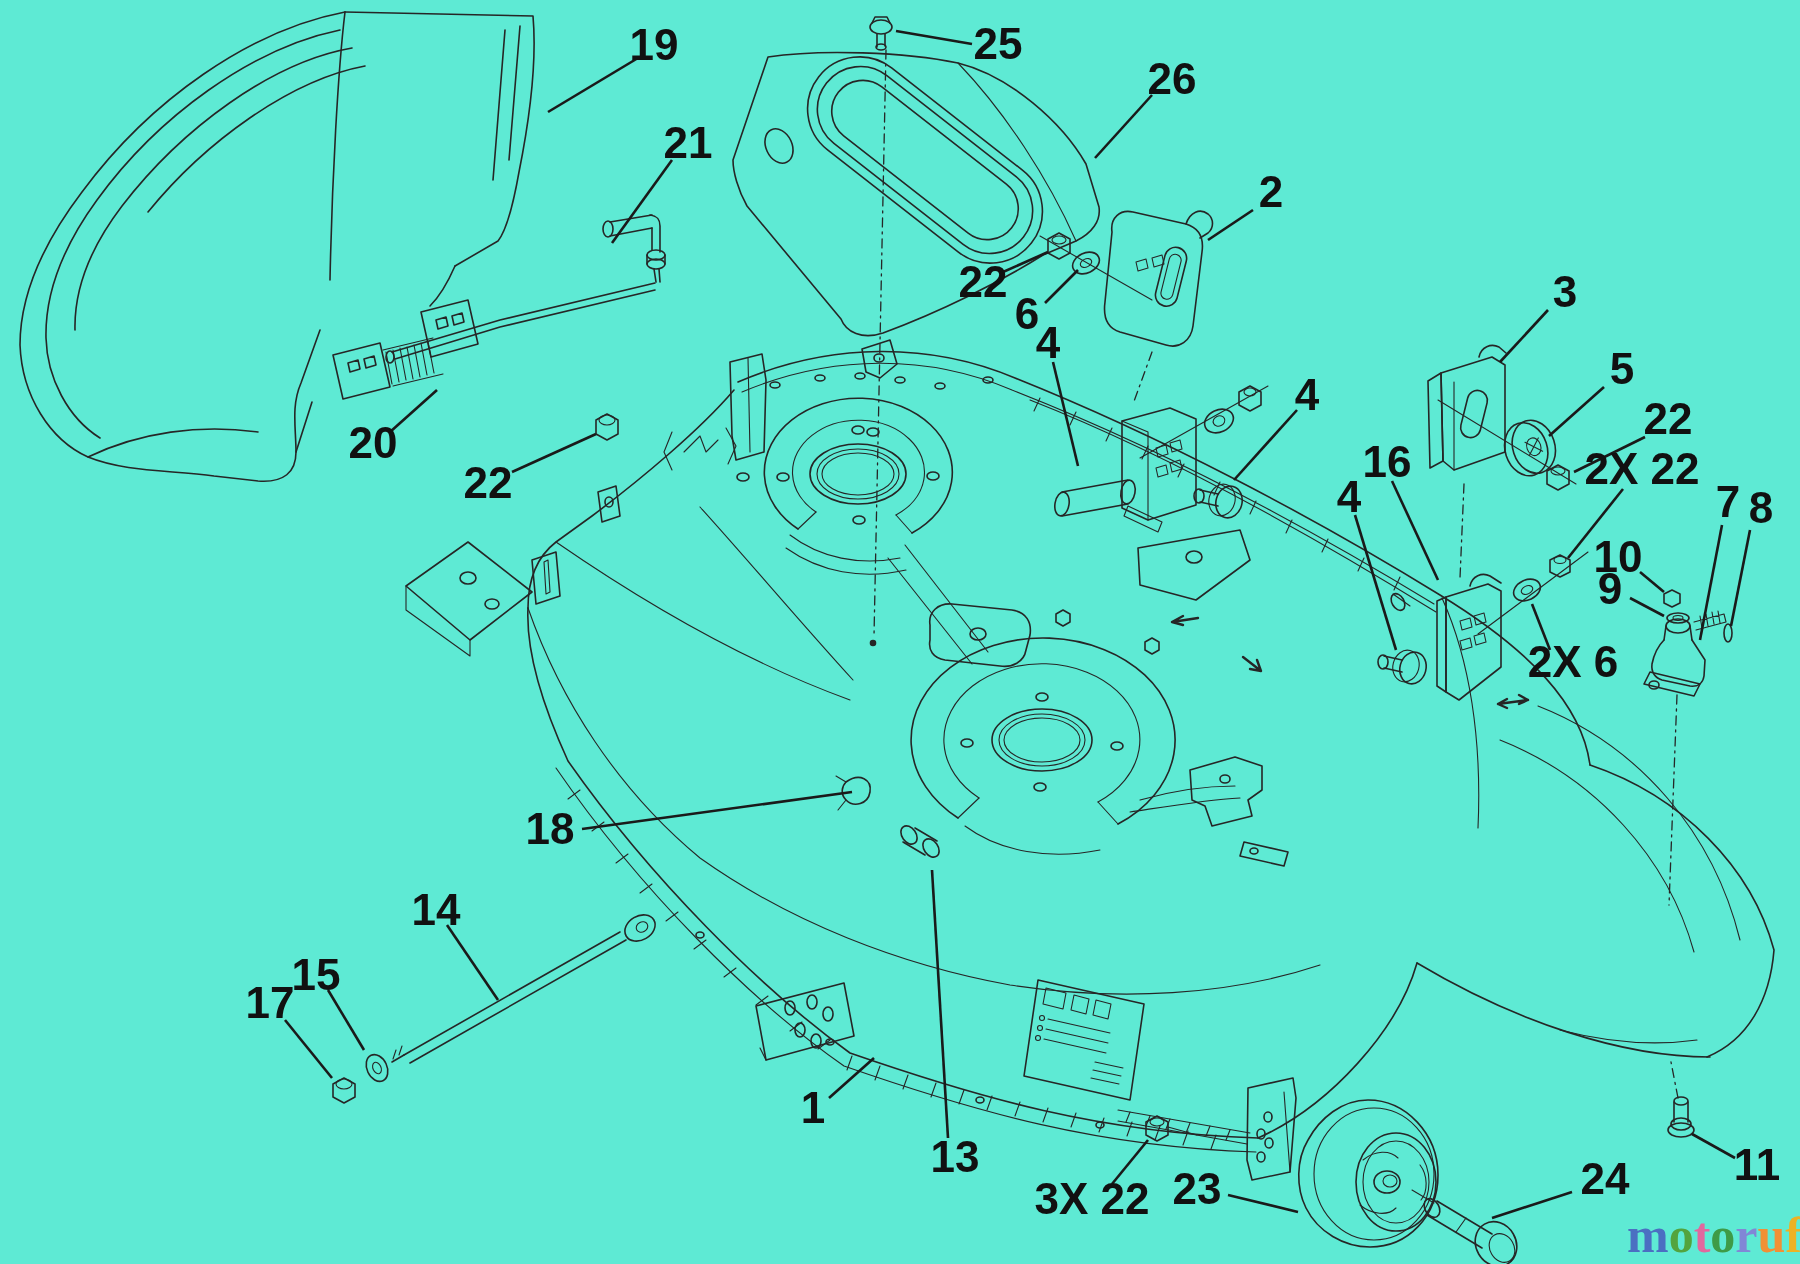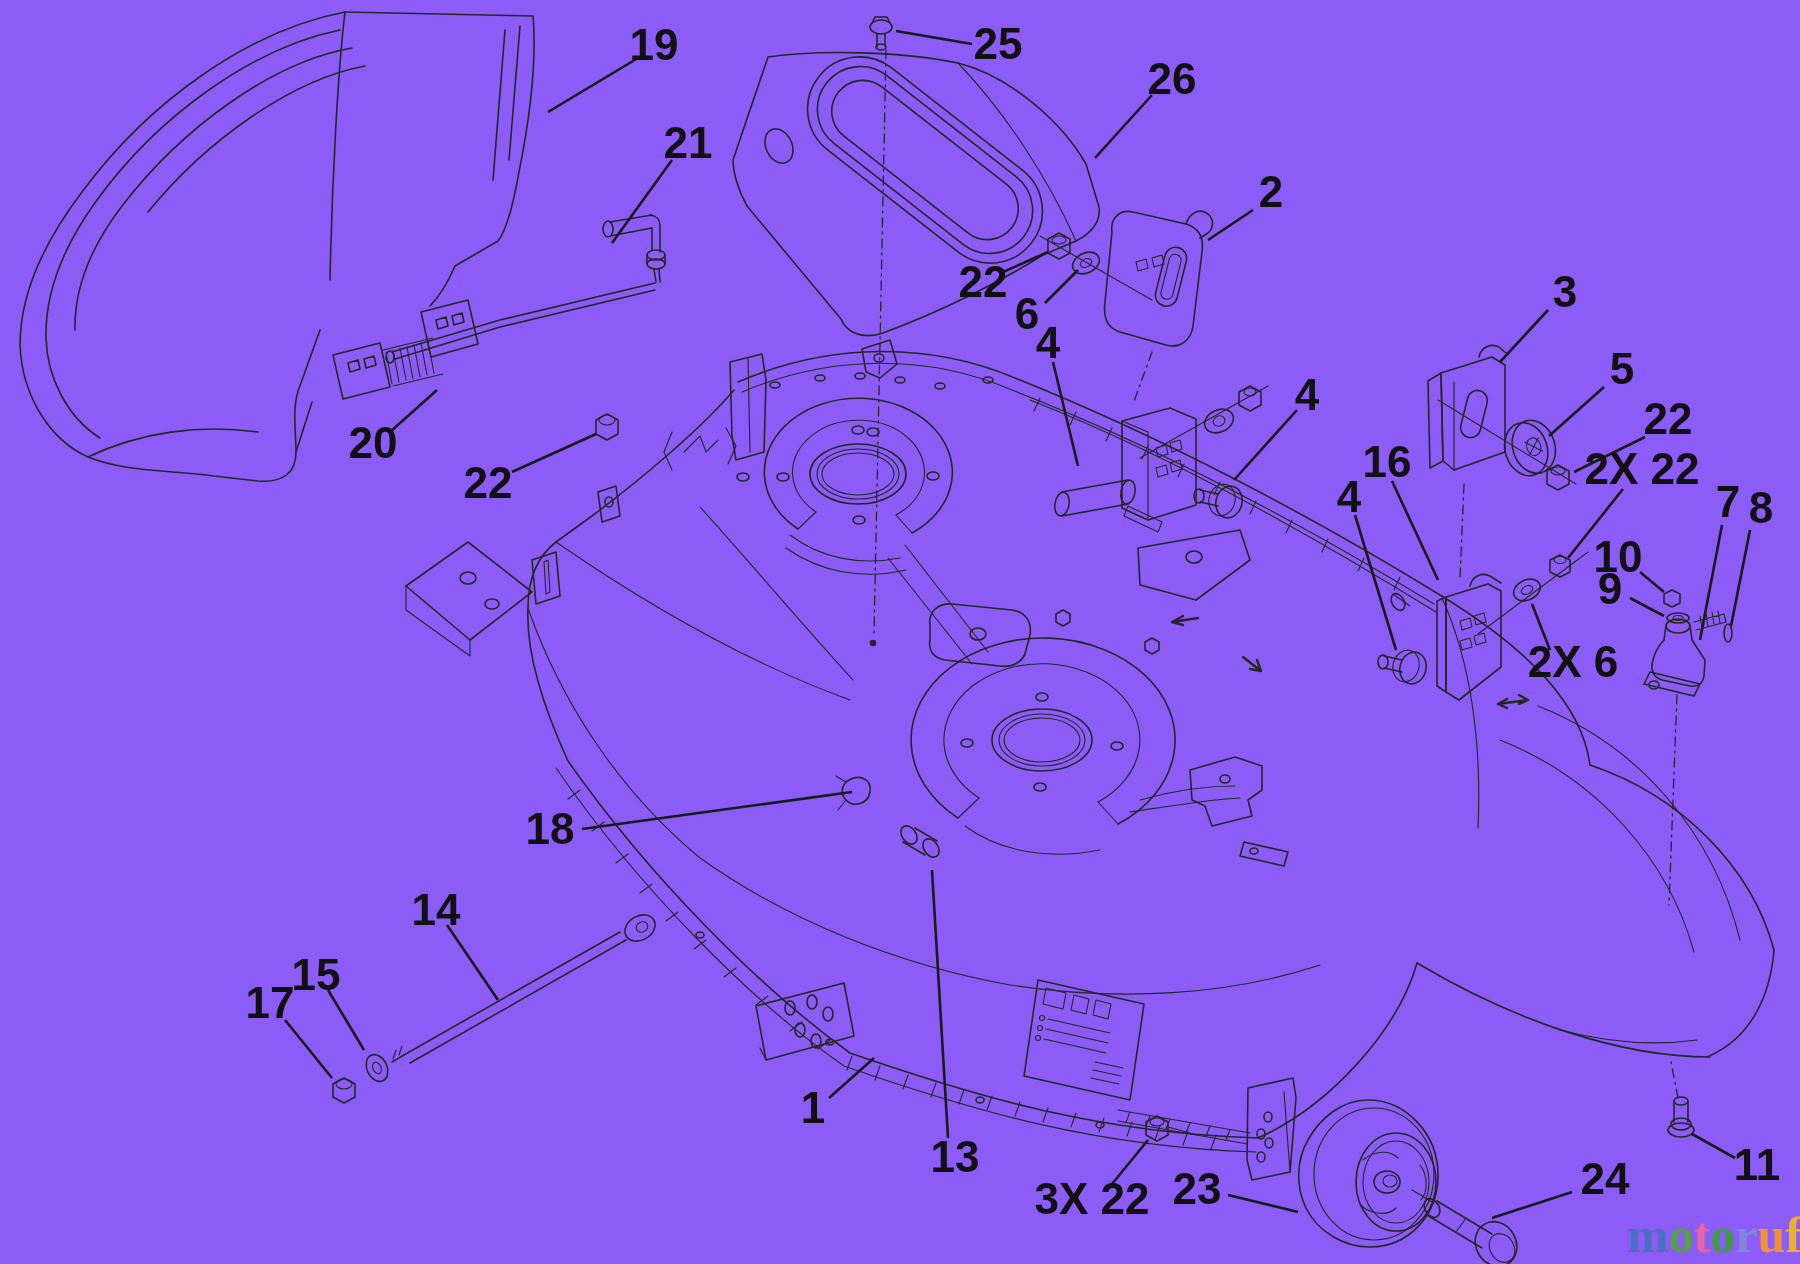--- a/index.html
+++ b/index.html
@@ -1,16 +1,16 @@
 <!DOCTYPE html>
 <html><head>
 <meta charset="utf-8">
 <style>
   html,body{margin:0;padding:0;background:#fff;}
-  #stage{position:relative;width:1800px;height:1264px;background:#8b5cf6;overflow:hidden;
+  #stage{position:relative;width:1800px;height:1264px;background:#5eead4;overflow:hidden;
          font-family:"Liberation Sans",sans-serif;}
   svg{display:block}
   .art{stroke:#262626;fill:none;stroke-width:1.6;stroke-linecap:round;stroke-linejoin:round}
   .thin{stroke-width:1.1}
   .dash{stroke-dasharray:9 5 2 5;stroke-width:1.3}
   .leader{stroke:#1a1a1a;stroke-width:2.6;fill:none}
   .callout{font-family:"Liberation Sans",sans-serif;font-weight:bold;font-size:44px;fill:#111;
            text-anchor:middle;}
   .wm{font-family:"Liberation Serif",serif;font-weight:bold;}
 </style>

